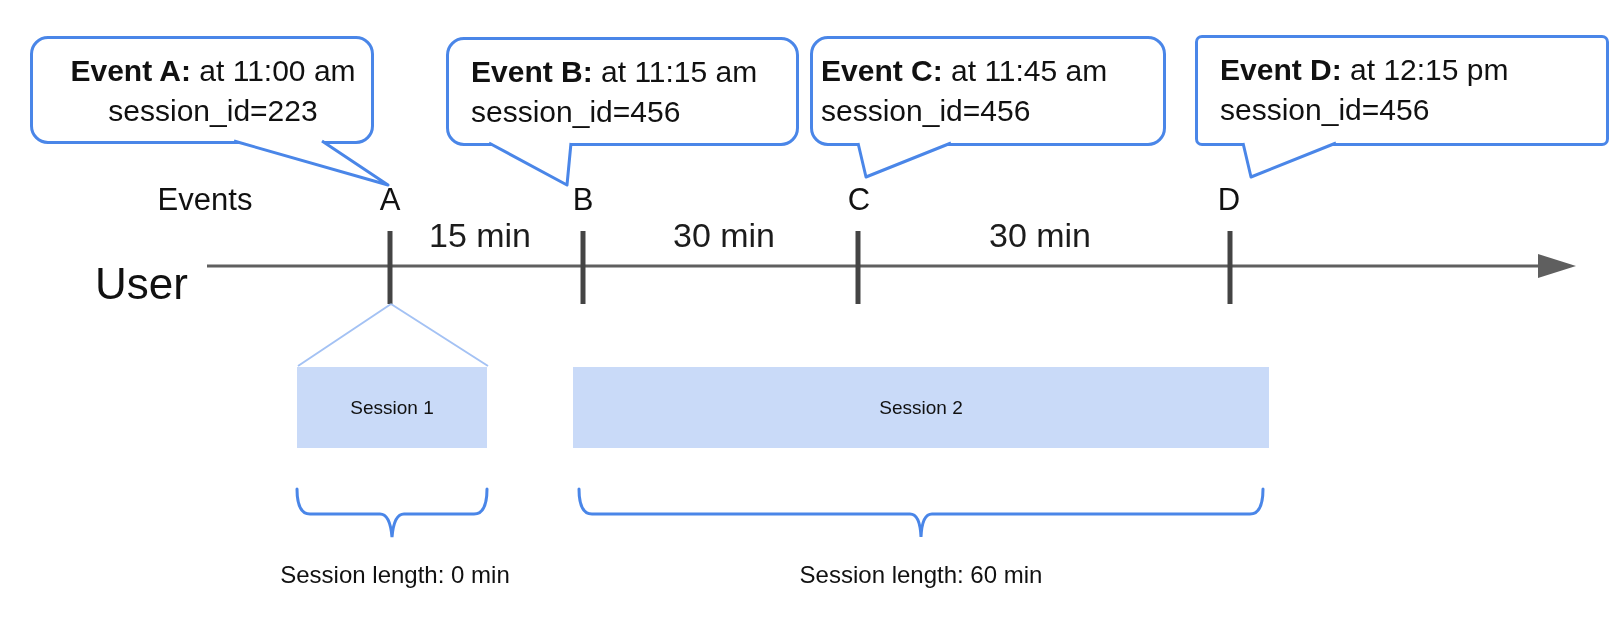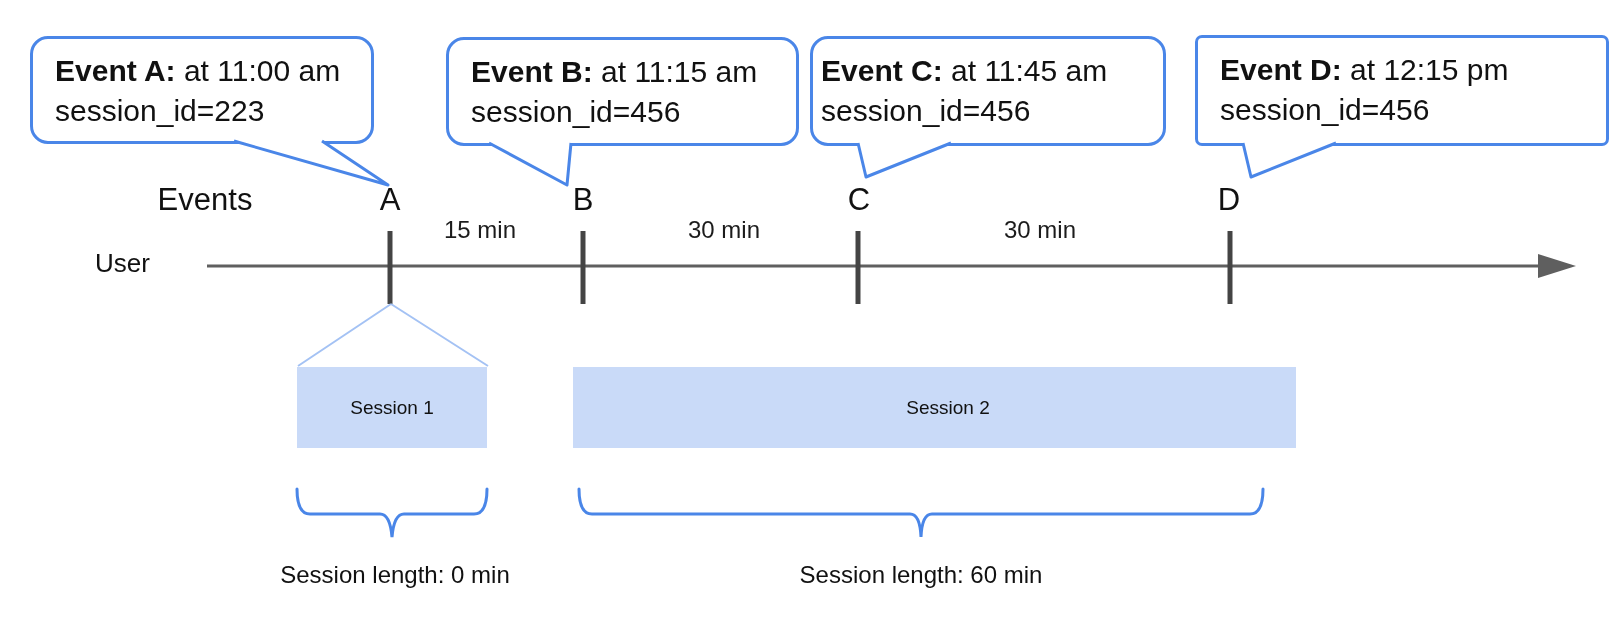--- a/index.html
+++ b/index.html
@@ -9,36 +9,36 @@
   }
   .bubble{
     position:absolute;z-index:1;box-sizing:border-box;background:#fff;
     border:3px solid #4a86e8;border-radius:18px;
     font-size:30px;line-height:40px;padding:12px 0 0 22px;white-space:nowrap;
   }
   .bubble b{font-weight:bold;}
   .lbl{position:absolute;z-index:2;white-space:nowrap;}
   .center{text-align:center;}
   .marker-lbl{font-size:31px;width:50px;top:182px;}
-  .interval-lbl{font-size:24px;width:140px;top:216px;color:#1c1c1c;}
+  .interval-lbl{font-size:34px;width:140px;top:216px;color:#1c1c1c;}
   .events-lbl{font-size:31px;left:130px;top:182px;width:150px;}
-  .user-lbl{font-size:26px;left:95px;top:248px;width:110px;}
+  .user-lbl{font-size:44px;left:95px;top:259px;width:110px;}
   .session-box{
     position:absolute;z-index:0;background:#c9daf8;top:367px;height:81px;
     display:flex;align-items:center;justify-content:center;font-size:19px;
   }
   .length-lbl{font-size:24px;top:561px;width:400px;}
   svg.lineart{position:absolute;left:0;top:0;z-index:3;pointer-events:none;}
 </style>
 </head>
 <body>
 
 <div id="canvas">
 
-  <div class="bubble" style="left:30px;top:36px;width:344px;height:108px;">
+  <div class="bubble" style="left:30px;top:36px;width:344px;height:108px;text-align:center;">
     <div><b>Event A:</b><span> at 11:00 am</span></div>
     <div>session_id=223</div>
   </div>
 
   <div class="bubble" style="left:446px;top:37px;width:353px;height:109px;">
     <div><b>Event B:</b><span> at 11:15 am</span></div>
     <div>session_id=456</div>
   </div>
 
   <div class="bubble" style="left:810px;top:36px;width:356px;height:110px;padding-left:8px;">
@@ -59,21 +59,21 @@
   <div class="lbl marker-lbl center" style="left:834px;">C</div>
   <div class="lbl marker-lbl center" style="left:1204px;">D</div>
 
   <div class="lbl interval-lbl center" style="left:410px;">15 min</div>
   <div class="lbl interval-lbl center" style="left:654px;">30 min</div>
   <div class="lbl interval-lbl center" style="left:970px;">30 min</div>
 
   <div class="session-box" style="left:297px;width:190px;">
     <span>Session 1</span>
   </div>
-  <div class="session-box" style="left:573px;width:696px;padding-left:27px;">
+  <div class="session-box" style="left:573px;width:696px;">
     <span>Session 2</span>
   </div>
 
   <div class="lbl length-lbl center" style="left:195px;">Session length: 0 min</div>
   <div class="lbl length-lbl center" style="left:721px;">Session length: 60 min</div>
 
   <svg class="lineart" width="1614" height="642" viewBox="0 0 1614 642">
 
     <path d="M 234,141 L 388,185 L 322,141" fill="#ffffff" stroke="#4a86e8" stroke-width="3" stroke-linejoin="round"></path>
     <path d="M 489,143 L 567,185 L 571,143" fill="#ffffff" stroke="#4a86e8" stroke-width="3" stroke-linejoin="round"></path>

